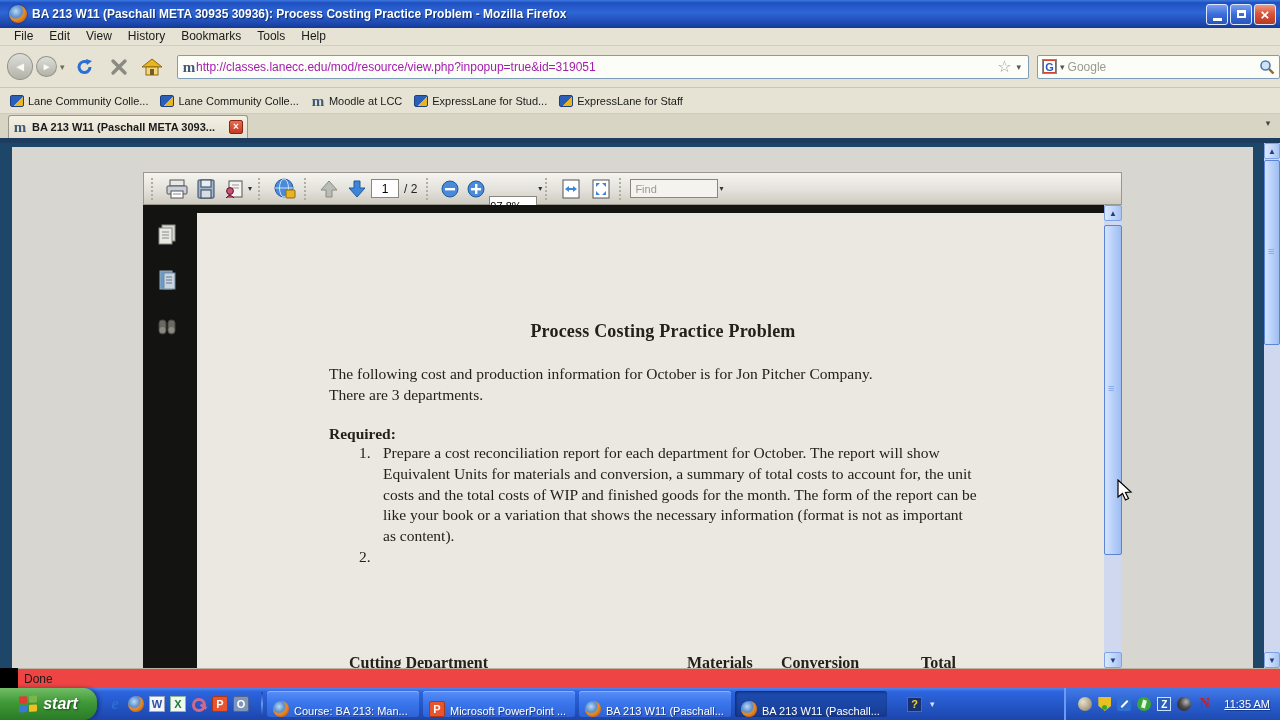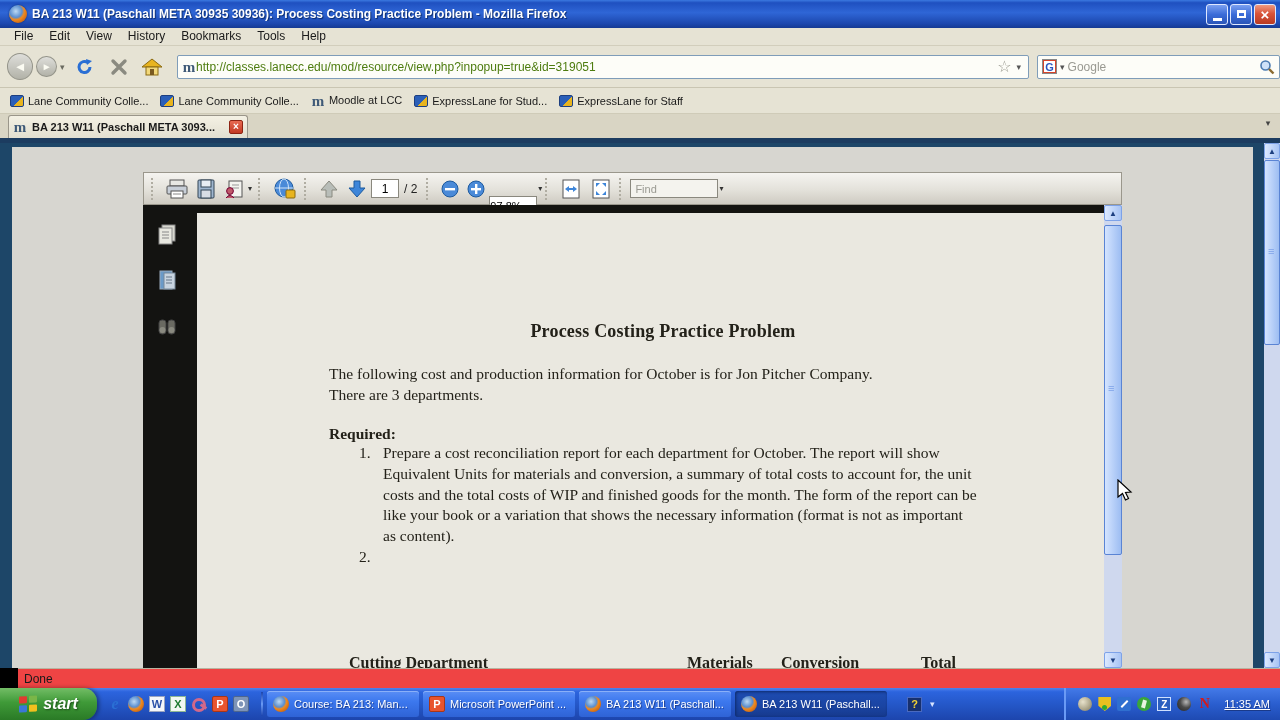--- a/index.html
+++ b/index.html
@@ -34,37 +34,37 @@
     display:flex; align-items:center; border-bottom:1px solid #c9c5b2; }
   .navcircle { border-radius:50%; border:1px solid #94948a;
     background:linear-gradient(180deg,#dededa 0%,#b2b2a8 100%); color:#fbfbf2;
     display:flex; align-items:center; justify-content:center; }
   .backbtn { width:27px; height:27px; margin-left:7px; font-size:13px; }
   .fwdbtn  { width:21px; height:21px; margin-left:3px; font-size:10px; }
   .navdrop { font-size:9px; color:#6a6a60; margin:0 4px 0 3px; }
   .navico { width:24px; height:24px; display:flex; align-items:center; justify-content:center; margin:0 5px; }
   .urlbar { flex:0 0 auto; width:852px; height:24px; margin-left:8px; background:#fdfdf8;
     border:1px solid #7f9db9; border-radius:2px; display:flex; align-items:center; padding:0 4px; }
-  .urlbar input { flex:1; border:none; outline:none; background:transparent; font-size:12px; color:#4d7c0f;
+  .urlbar input { flex:1; border:none; outline:none; background:transparent; font-size:12px; color:#a21caf;
     font-family:"Liberation Sans",sans-serif; }
   .star { font-size:16px; color:#9a9a90; margin:0 2px; }
   .dropcaret { font-size:9px; color:#555; padding:0 3px; }
   .searchbox { width:248px; height:24px; margin-left:8px; background:#fdfdf8; border:1px solid #7f9db9;
     border-radius:2px; display:flex; align-items:center; padding:0 4px; }
   .searchbox input { flex:1; border:none; outline:none; background:transparent; font-size:12px; color:#333;
     font-family:"Liberation Sans",sans-serif; }
   .searchbox input::placeholder { color:#9a9a92; }
   .gicon { width:15px; height:15px; border:1px solid #888; display:flex; align-items:center; justify-content:center;
     font-size:11px; font-weight:bold; color:#2a56c0; background:#fff;
     box-shadow:inset 0 0 0 1px #d6442a; }
 
   
   .bookmarksbar { position:absolute; left:0; top:88px; width:1280px; height:26px; background:#e6e3d4;
     display:flex; align-items:center; padding-left:4px; border-bottom:1px solid #cfcbb8; }
-  .bookmark-item { display:flex; align-items:flex-start; gap:4px; padding:2px 6px; font-size:11px; color:#1a1a1a; }
+  .bookmark-item { display:flex; align-items:center; gap:4px; padding:2px 6px; font-size:11px; color:#1a1a1a; }
 
   
   .ic { display:inline-flex; align-items:center; justify-content:center; }
   .icon-site { width:14px; height:12px; border-radius:2px;
     background:linear-gradient(135deg,#2b5fb8 58%,#e8b41f 58%); border:1px solid #1d3f80; }
   .icon-moodle { width:14px; height:14px; font-family:"Liberation Serif",serif; font-weight:bold;
     font-size:15px; color:#3f5a78; line-height:14px; }
   .icon-firefox { width:16px; height:16px; border-radius:50%;
     background:radial-gradient(circle at 38% 35%, #bcd9f2 0%, #5b8fd0 38%, #ef8a1e 52%, #b4520f 92%); }
   .icon-ie { width:16px; height:16px; color:#2a6fd4; font-size:16px; font-weight:bold;
@@ -166,21 +166,21 @@
   .startbtn .slabel { color:#fff; font-size:16px; font-weight:bold; font-style:italic;
     text-shadow:1px 1px 2px #1c4a18; }
   .winflag { width:18px; height:16px; display:grid; grid-template-columns:8px 8px; grid-template-rows:7px 7px;
     gap:2px; transform:skewY(-4deg); }
   .winflag i { border-radius:1px; }
   .winflag i:nth-child(1){background:#e03c31;} .winflag i:nth-child(2){background:#7ab648;}
   .winflag i:nth-child(3){background:#3b78d8;} .winflag i:nth-child(4){background:#f2c01e;}
   .quicklaunch { display:flex; align-items:center; gap:5px; padding:0 8px 0 10px; }
   .qdivider { width:2px; height:24px; background:linear-gradient(180deg,#1d45ad,#6a9af5,#1d45ad); margin:0 4px; }
   .taskbtns { display:flex; align-items:center; gap:4px; }
-  .taskbtn { width:152px; height:26px; border-radius:3px; display:flex; align-items:center; gap:5px;
+  .taskbtn { width:152px; height:26px; border-radius:3px; display:flex; align-items:flex-end; gap:5px;
     padding:0 6px; background:linear-gradient(180deg,#5a8ef5 0%,#3c78ee 40%,#2f63d6 100%);
     box-shadow:inset 0 1px 0 #8ab0f8; }
   .taskbtn .tlabel { color:#fff; font-size:11px; white-space:nowrap; overflow:hidden; text-shadow:1px 1px 1px #1a3a8a; }
   .taskbtn.task-active { background:linear-gradient(180deg,#1e4cb2 0%,#1a44a2 60%,#16398c 100%);
     box-shadow:inset 1px 1px 3px #0e2a6a; }
   .tb-extra { display:flex; align-items:center; gap:8px; margin-left:20px; }
   .helpico { width:15px; height:15px; background:#17306e; border:1px solid #4a6ac0; color:#f2d234;
     font-size:11px; font-weight:bold; display:flex; align-items:center; justify-content:center; }
   .chev { color:#d8e4ff; font-size:9px; }
   .tray { margin-left:auto; height:32px; display:flex; align-items:center; gap:6px; padding:0 10px 0 12px;

